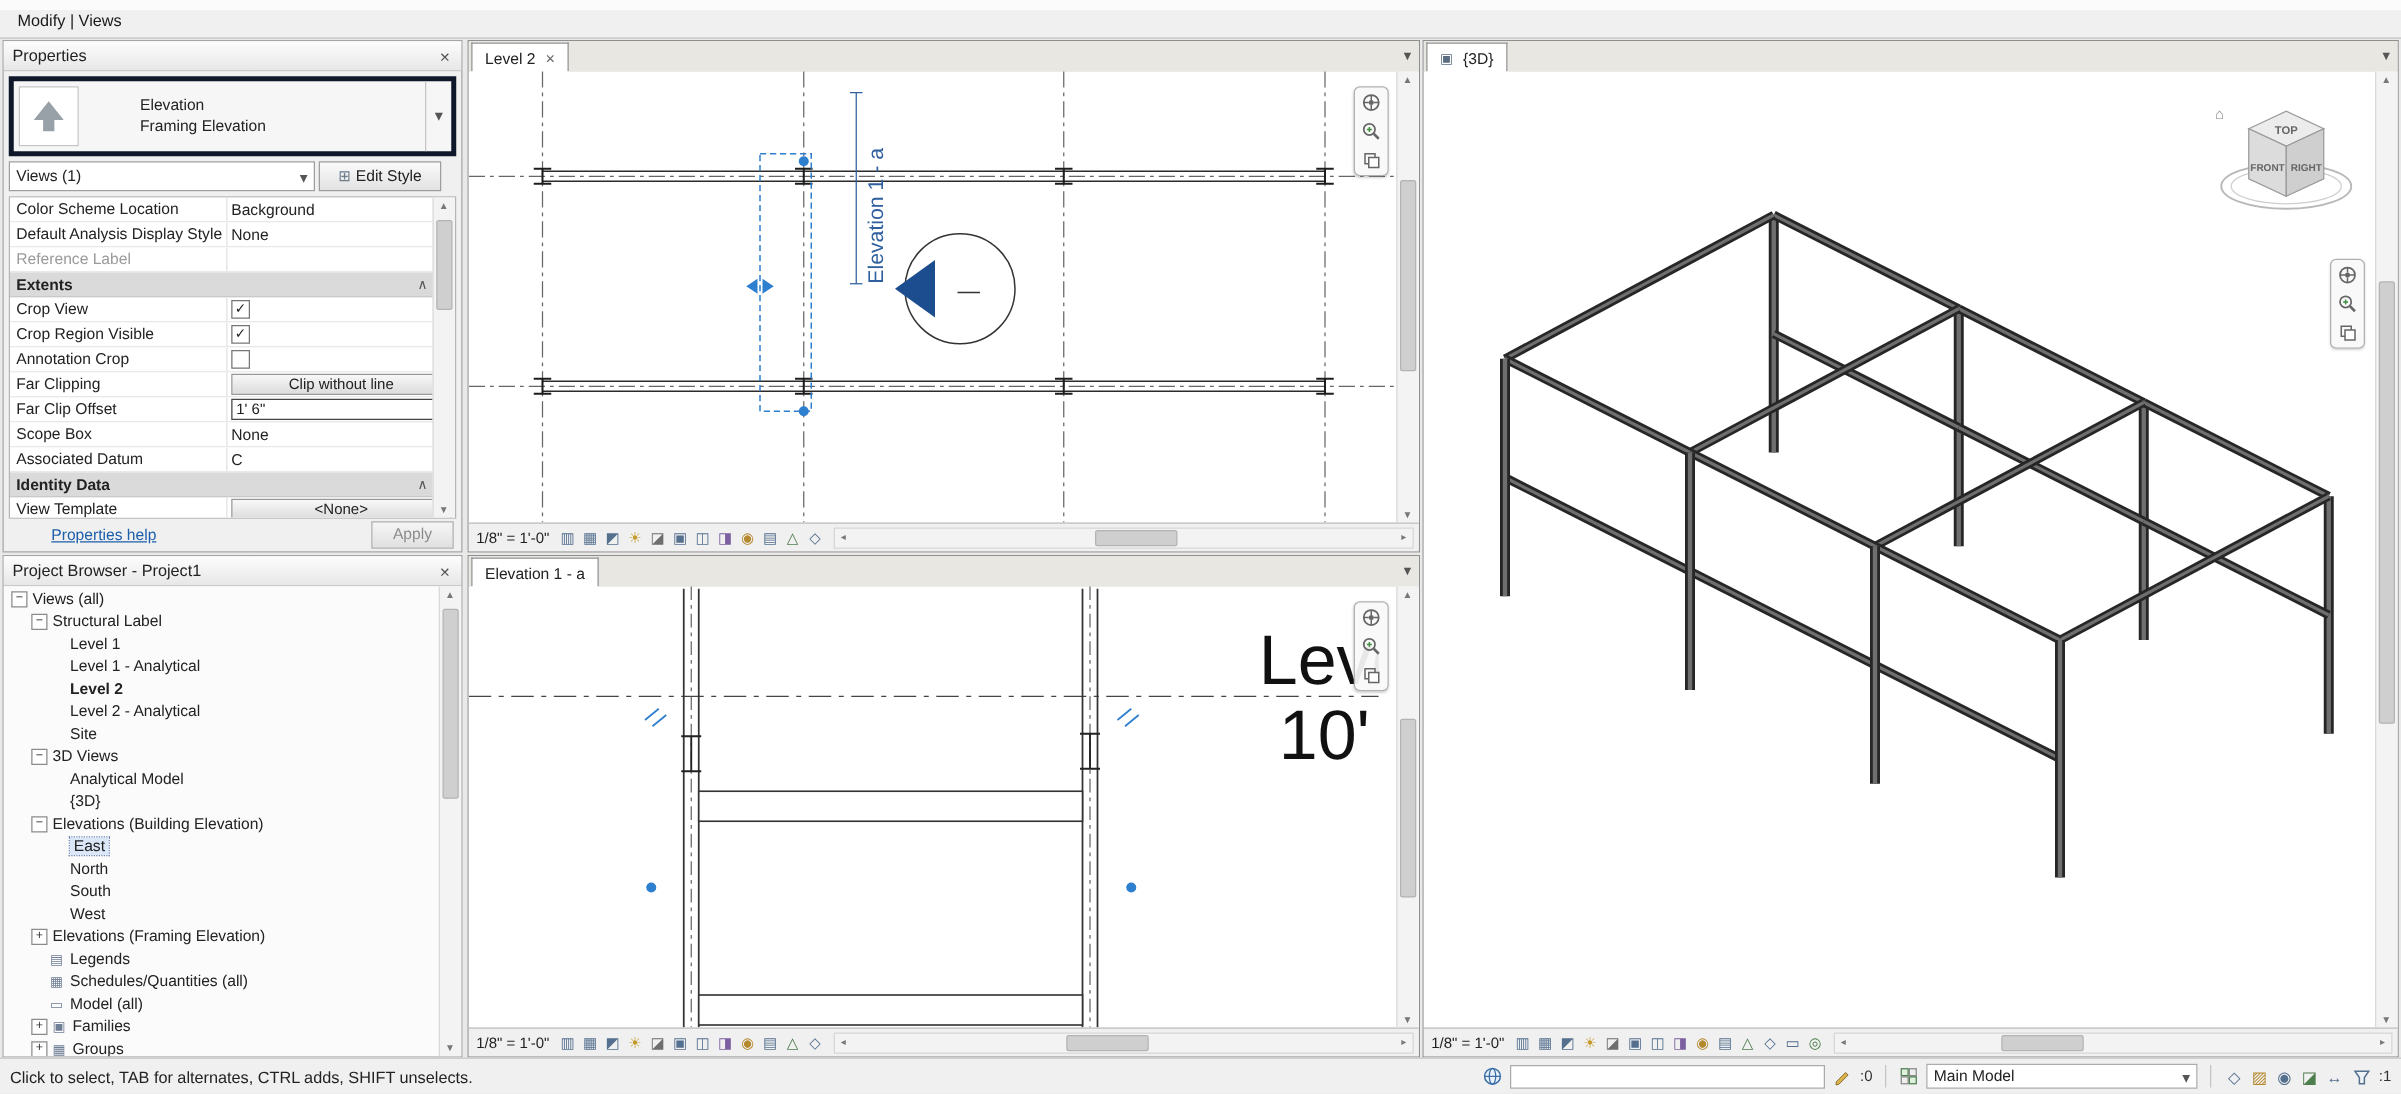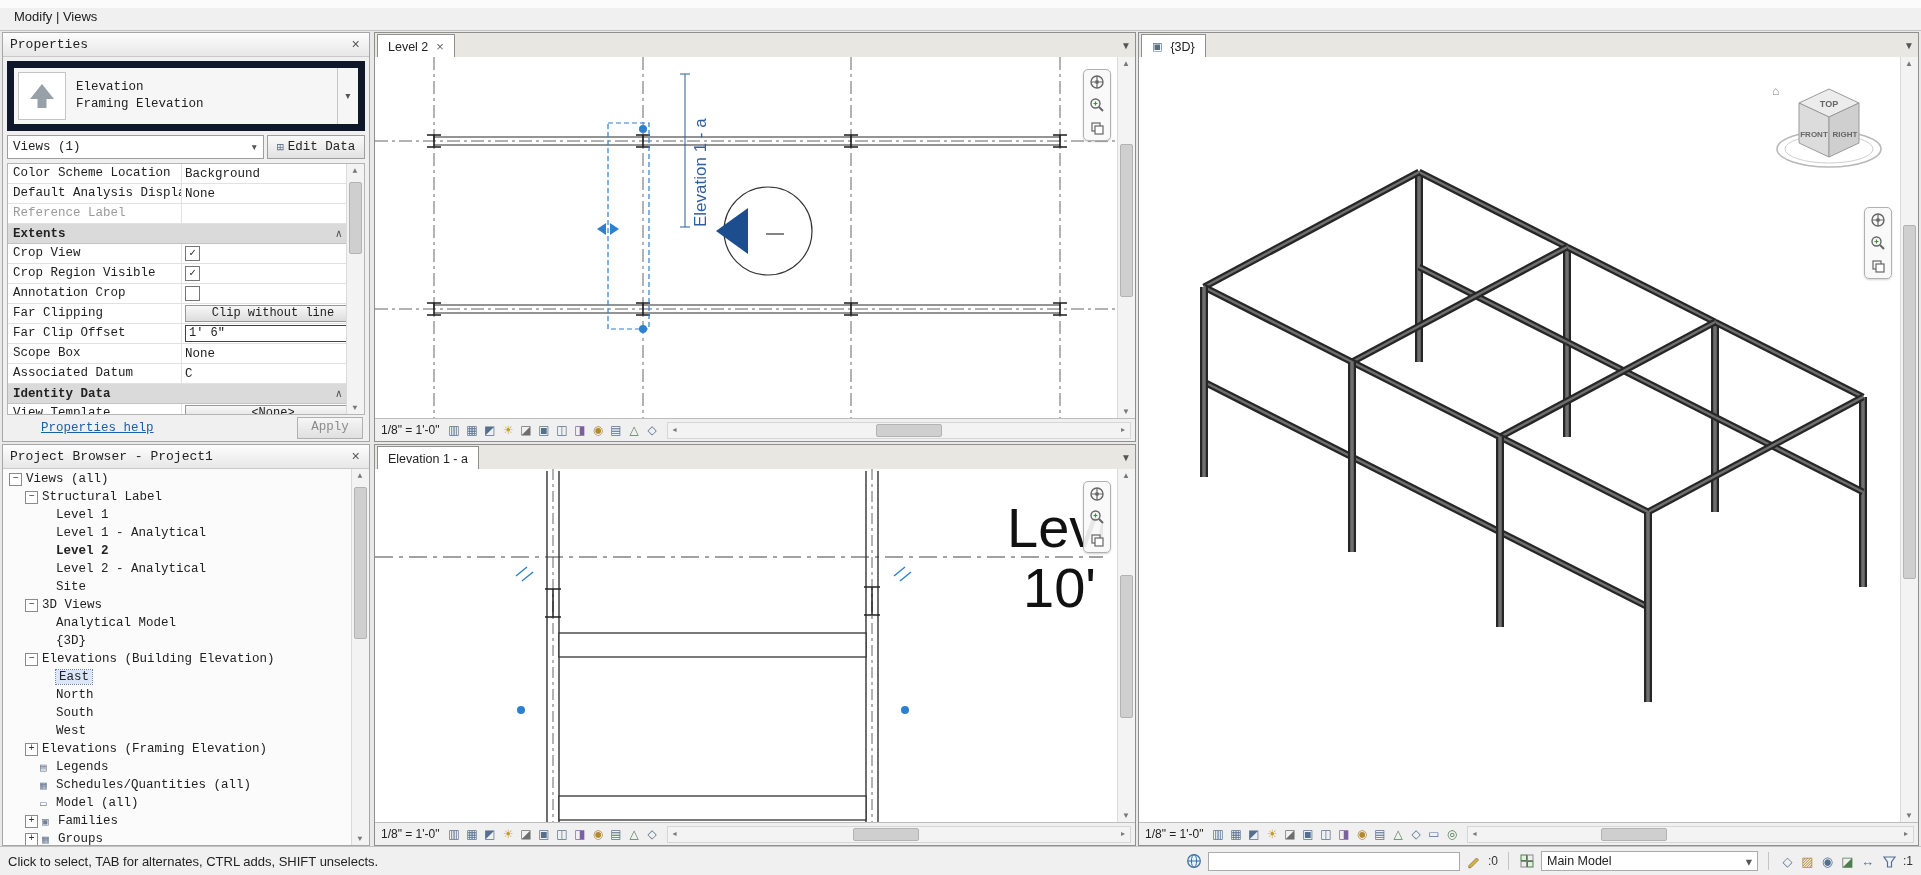--- a/index.html
+++ b/index.html
@@ -6,35 +6,35 @@
   body{width:1921px;height:875px;position:relative;overflow:hidden;background:#e9e9e9;
        font-family:"Liberation Sans","DejaVu Sans",sans-serif;font-size:13px;color:#222;}
 
   
   #topbar{position:absolute;left:0;top:0;width:100%;height:30px;
     background:linear-gradient(#fbfbfb 0 8px,#f0f0f0 8px 100%);border-bottom:1px solid #c2c2c2;}
   #topbar .ctx{position:absolute;left:14px;top:9px;color:#1a1a1a;}
 
   
   .panel{position:absolute;background:#f0f0f0;border:1px solid #a6a6a6;box-sizing:border-box;
-         display:flex;flex-direction:column;font-family:Liberation Mono, monospace;}
+         display:flex;flex-direction:column;}
   .panel-header{height:23px;flex:none;display:flex;align-items:center;padding:0 7px;
     background:linear-gradient(#fdfdfd,#e7e7e7);border-bottom:1px solid #c9c9c9;}
   .panel-title{flex:1;white-space:nowrap;overflow:hidden;}
   .close-x{color:#555;font-size:14px;line-height:14px;padding:0 2px;}
 
   
-  .type-selector{margin:4px 4px 0 4px;height:56px;flex:none;background:#f6f6f6;border:7px solid #0f172a;
-    display:flex;align-items:center;}
+  .type-selector{margin:4px 4px 0 4px;height:56px;flex:none;background:#f6f6f6;border:4px solid #0f172a;
+    display:flex;align-items:center;gap:39px;}
   .ts-icon{width:46px;height:46px;margin:4px;background:#fff;border:1px solid #c5c5c5;
     display:flex;align-items:center;justify-content:center;flex:none;}
   .ts-text{flex:1;padding-left:6px;line-height:17px;font-size:12.5px;}
   .ts-caret{width:20px;align-self:stretch;display:flex;align-items:center;justify-content:center;
     border-left:1px solid #c5c5c5;color:#555;}
-  .views-row{margin:4px 4px 0 4px;height:24px;flex:none;display:flex;gap:3px;}
+  .views-row{margin:4px 16px 0 4px;height:24px;flex:none;display:flex;gap:3px;}
   .sel-box{flex:1;background:#fff;border:1px solid #9e9e9e;display:flex;align-items:center;
     padding:0 5px;font-size:12.5px;}
   .sel-box .caret{margin-left:auto;color:#555;}
   .edit-type-btn{width:96px;background:linear-gradient(#fafafa,#e2e2e2);border:1px solid #9e9e9e;
     display:flex;align-items:center;justify-content:center;gap:4px;font-size:12.5px;}
   .et-ic{color:#6b7b8c;font-size:12px;}
   .prop-grid-wrap{flex:1;min-height:0;margin:4px 4px 0 4px;border:1px solid #b5b5b5;background:#fff;
     position:relative;overflow:hidden;}
   .prop-row{display:flex;height:19px;line-height:18px;border-bottom:1px solid #e2e2e2;background:#fff;}
   .prop-label{width:168px;flex:none;padding-left:5px;border-right:1px solid #e2e2e2;
@@ -136,21 +136,21 @@
     </div>
     <div class="ts-caret">▾</div>
   </div>
   <div class="views-row">
     <div class="sel-box">
       <span>Views (1)</span>
       <span class="caret">▾</span>
     </div>
     <div class="edit-type-btn">
       <span class="et-ic">⊞</span>
-      <span>Edit Data</span>
+      <span>Edit Style</span>
     </div>
   </div>
   <div class="prop-grid-wrap">
     <div id="prop-rows">
         <div class="prop-row">
           <div class="prop-label">Color Scheme Location</div>
           <div class="prop-val">Background</div>
         </div>
         <div class="prop-row">
           <div class="prop-label">Default Analysis Display Style</div>

